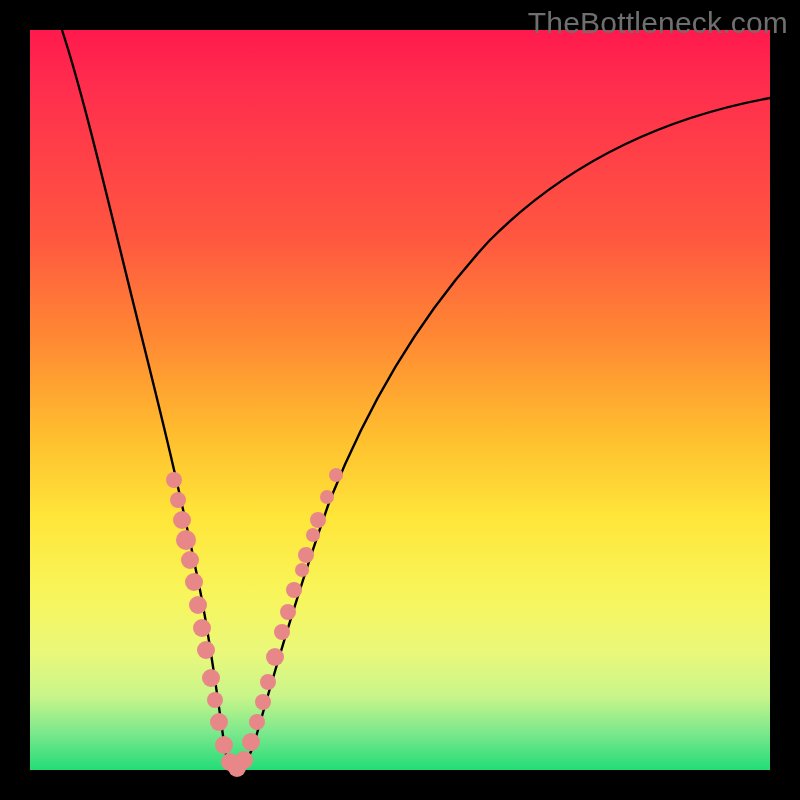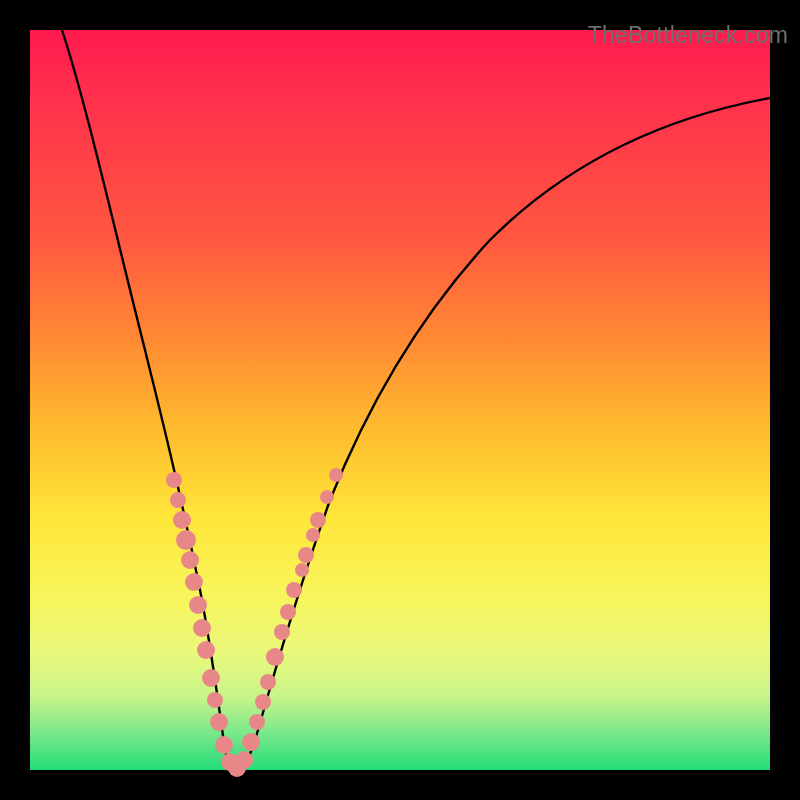--- a/index.html
+++ b/index.html
@@ -36,24 +36,24 @@
       #ffe63a 66%,
       #f8f55a 76%,
       #eaf87a 84%,
       #c9f58a 90%,
       #7be88c 95%,
       #22dd77 100%
     );
   }
   .watermark {
     position: absolute;
-    top: 22px;
+    top: 6px;
     right: 12px;
     color: #6f6f6f;
-    font-size: 23px;
+    font-size: 30px;
     font-weight: 500;
     letter-spacing: 0.2px;
     user-select: none;
     margin-left: 32px;
   }
   svg.curve {
     position: absolute;
     top: 0;
     left: 0;
     width: 740px;

